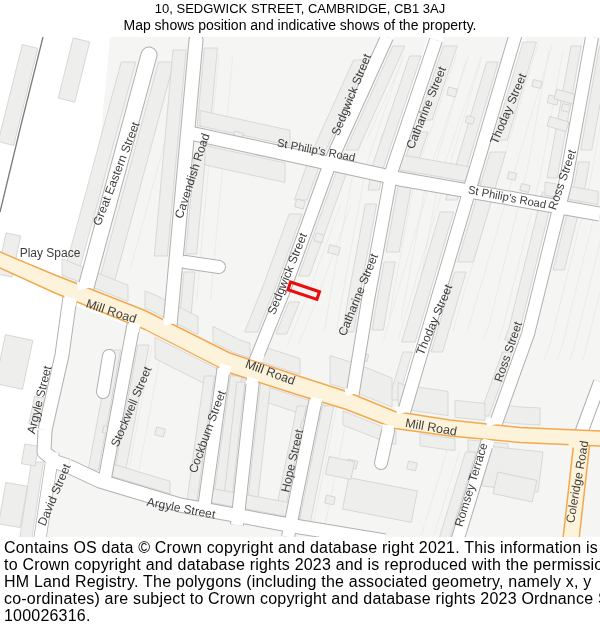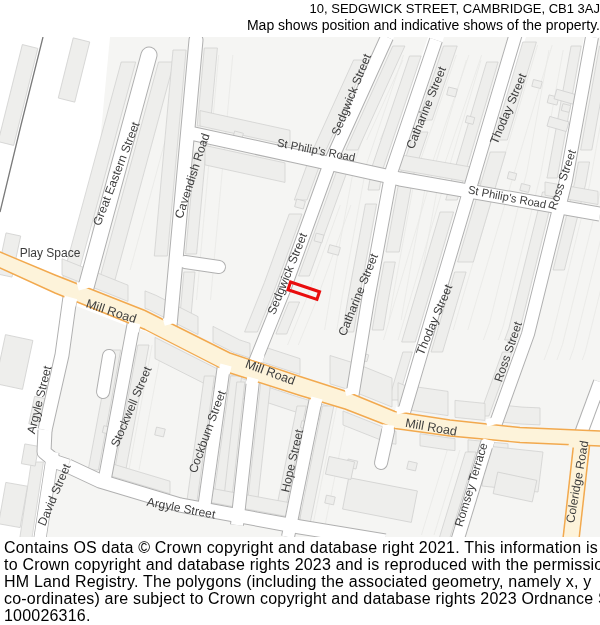--- a/index.html
+++ b/index.html
@@ -1,16 +1,16 @@
 <!DOCTYPE html>
 <html><head><meta charset="utf-8">
 <style>
 html,body{margin:0;padding:0;width:600px;height:625px;background:#fff;overflow:hidden;}
 body{font-family:"Liberation Sans",sans-serif;position:relative;}
-.title{position:absolute;top:1px;left:0;width:600px;text-align:right;font-size:13px;color:#000;line-height:16px;}
+.title{position:absolute;top:1px;left:0;width:600px;text-align:center;font-size:13px;color:#000;line-height:16px;}
 .title .l2{font-size:14px;}
 .footer{position:absolute;top:539px;left:4px;width:596px;font-size:16px;letter-spacing:0.2px;color:#000;line-height:17px;white-space:nowrap;}
 svg.map{position:absolute;top:0;left:0;}
 </style></head>
 <body>
 <svg class="map" width="600" height="625" viewBox="0 0 600 625">
 <defs>
       <clipPath id="mapclip">
         <rect x="0" y="37" width="600" height="500"></rect>
       </clipPath>

